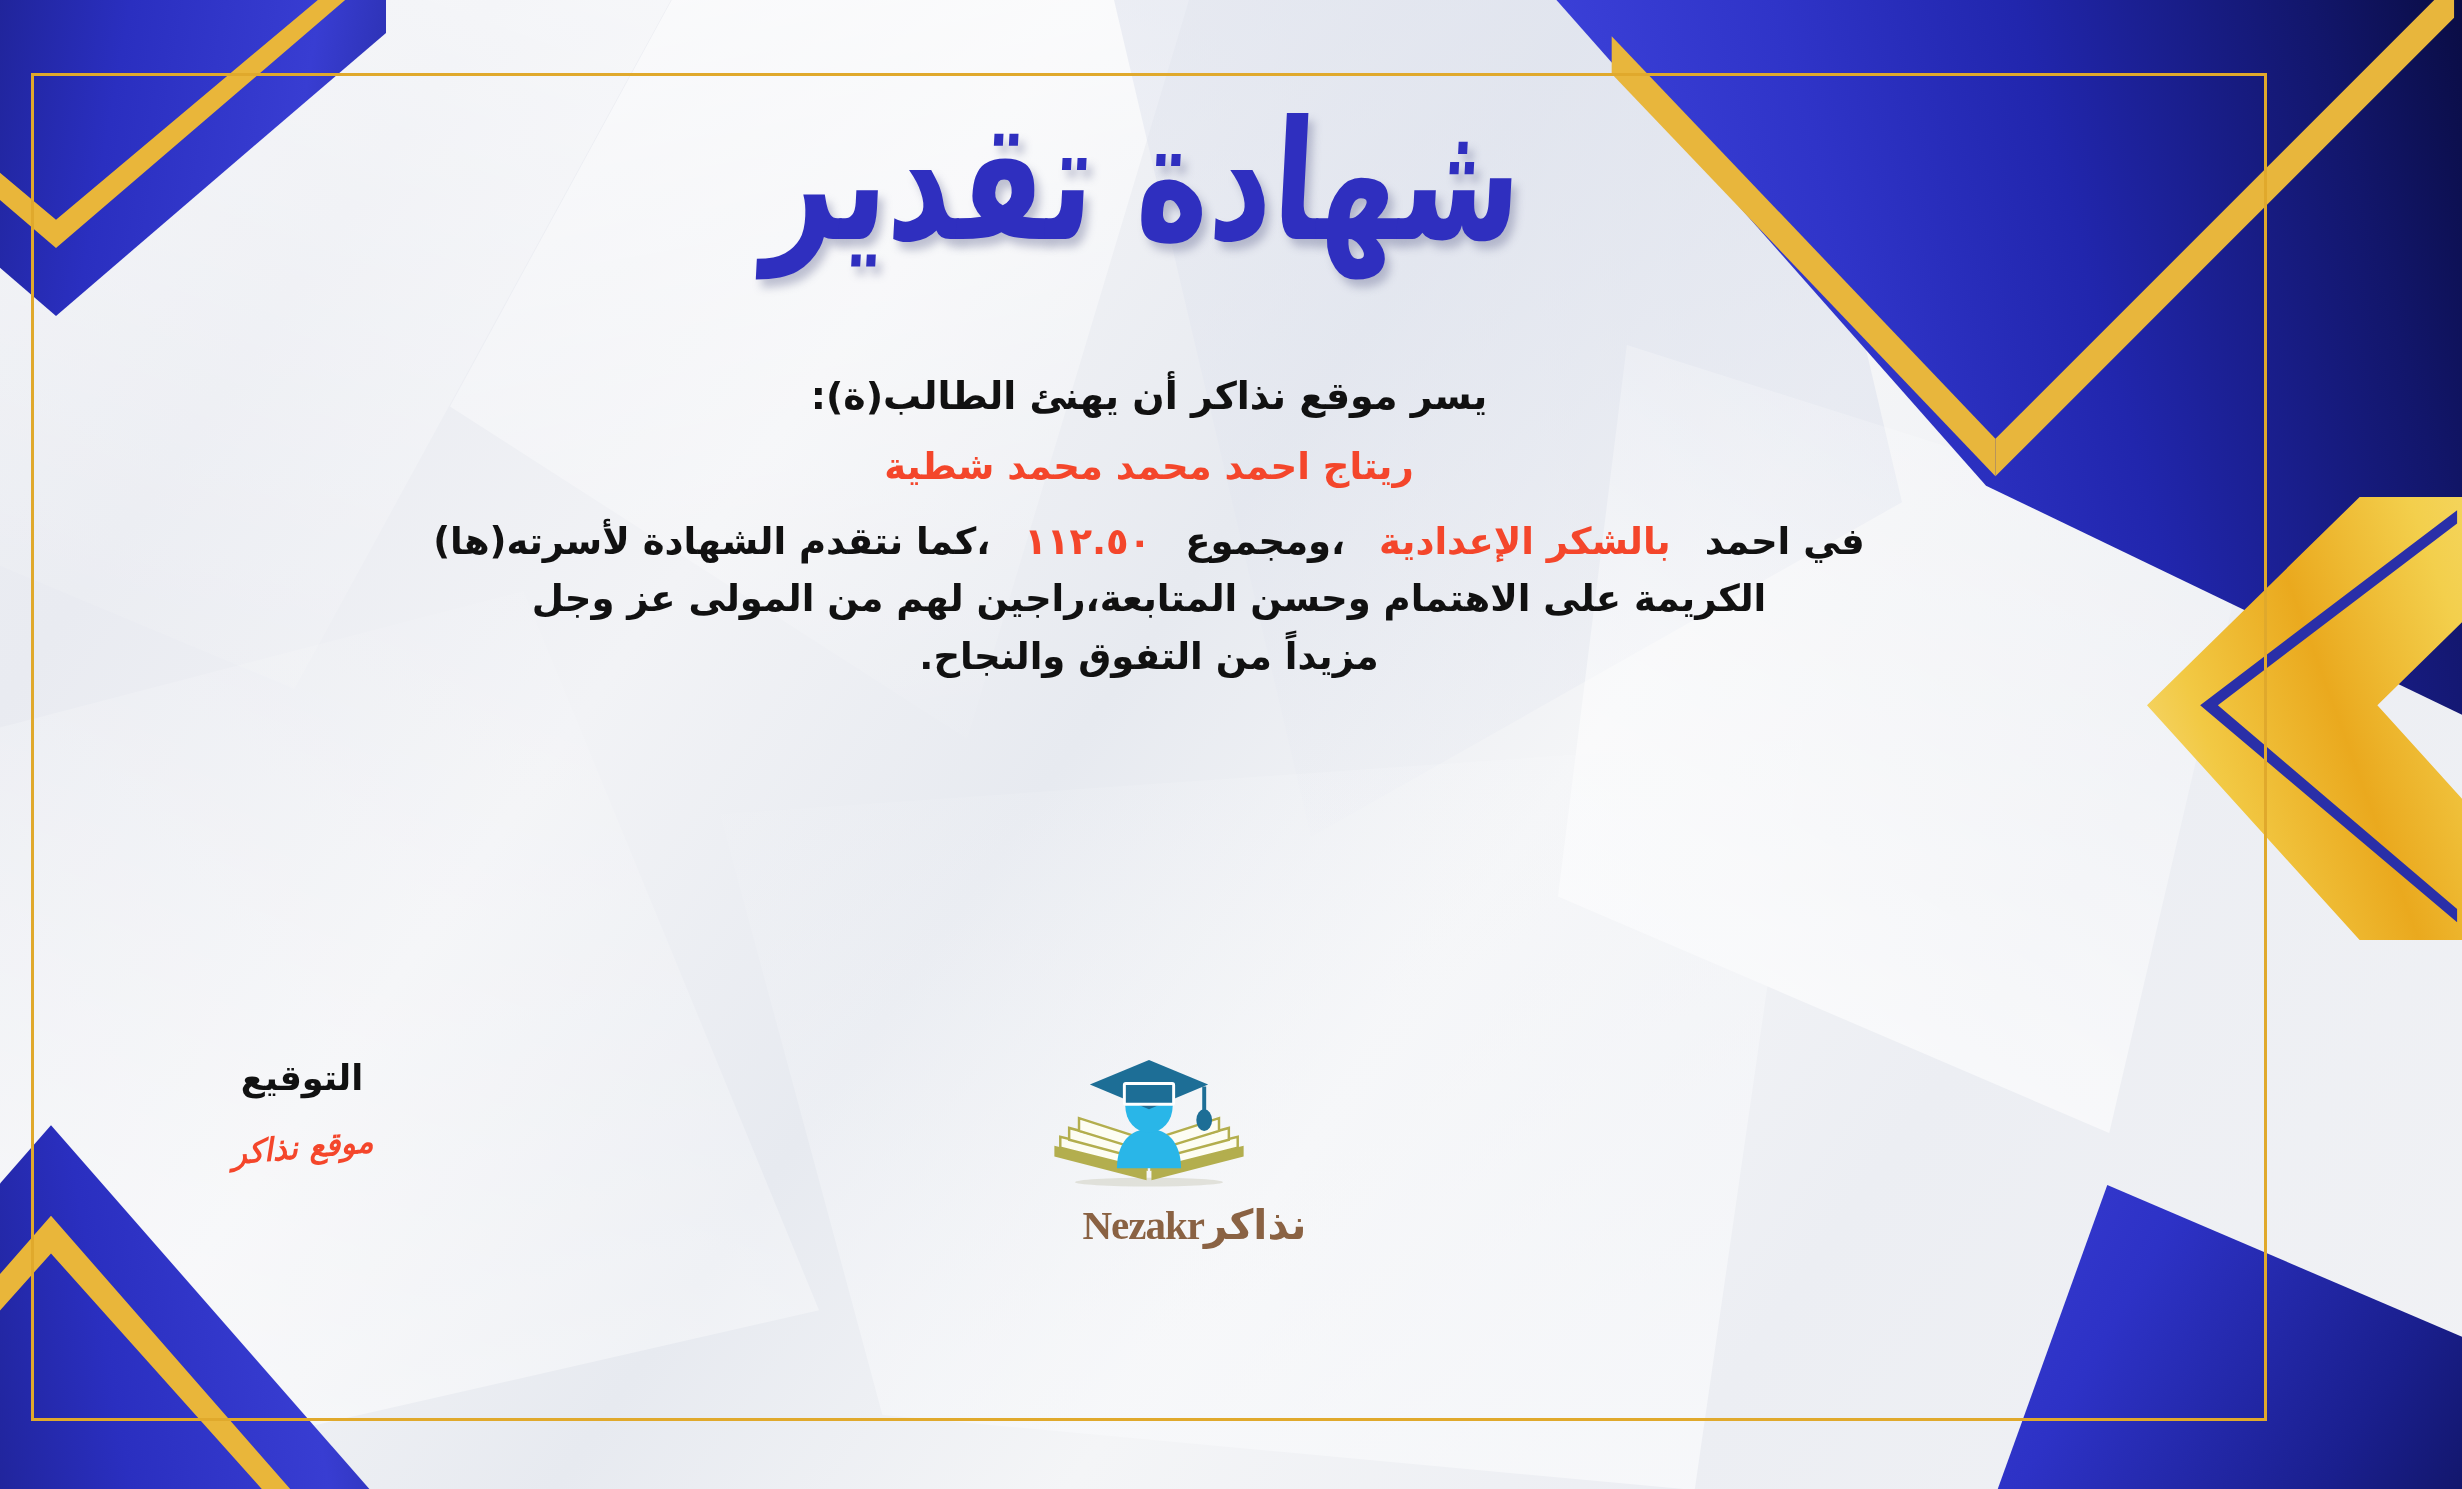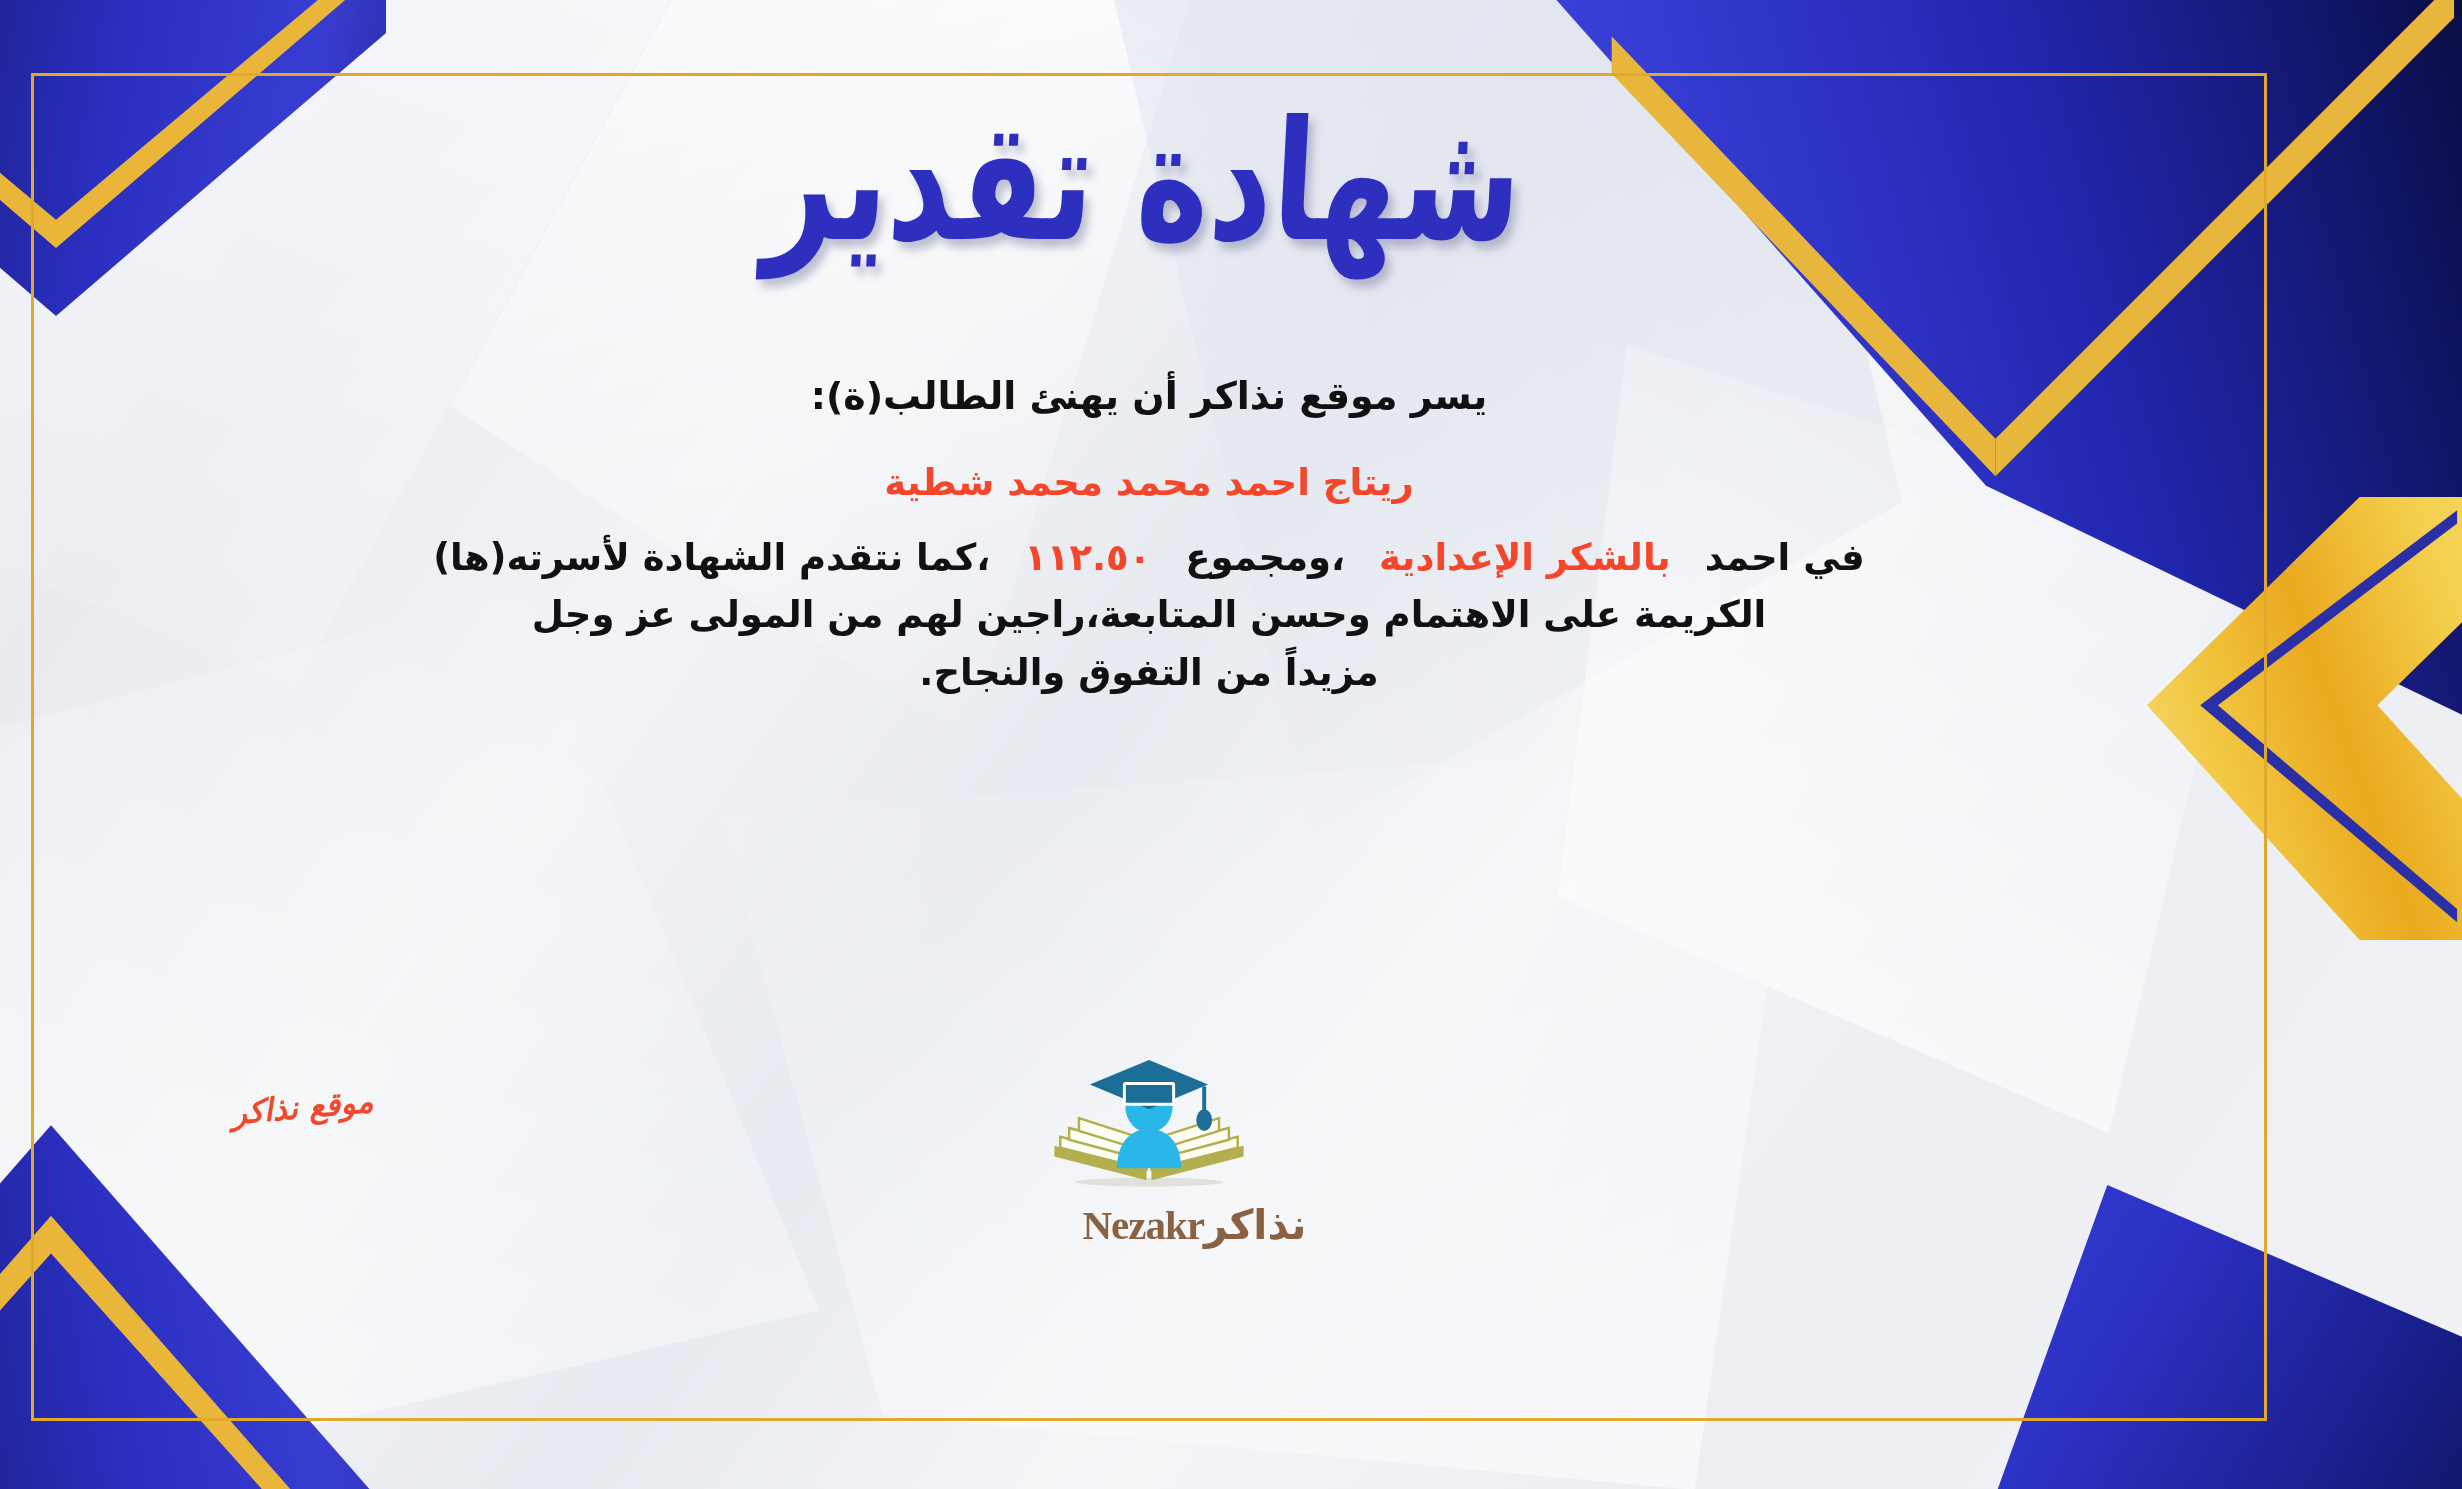--- a/index.html
+++ b/index.html
@@ -132,21 +132,21 @@
     direction:rtl;
     text-align:center;
     color:#111;
   }
   .line{
     font-size:38px;
     line-height:1.52;
     font-weight:600;
     white-space:nowrap;
   }
-  .l-intro{margin-bottom:29px;}
+  .l-intro{margin-bottom:13px;}
   .l-name{
     color:#f4462b;
     font-size:37px;
     font-weight:700;
     margin-bottom:18px;
   }
   .l-p{font-size:37px;line-height:1.55;}
   .red{color:#f4462b;font-weight:700;}
   .sp{display:inline-block;width:34px;}
   .sp-sm{display:inline-block;width:18.7px;}
@@ -237,20 +237,21 @@
       <div class="line l-p">
         <span>في احمد</span><span class="sp"></span><span class="red">بالشكر الإعدادية</span><span class="sp"></span><span>،ومجموع</span><span class="sp"></span><span class="red">١١٢.٥٠</span><span class="sp"></span><span>،كما نتقدم الشهادة لأسرته(ها)</span>
       </div>
 
       <div class="line l-p">الكريمة على الاهتمام وحسن المتابعة،راجين لهم من المولى عز وجل</div>
 
       <div class="line l-p">مزيداً من التفوق والنجاح.</div>
     </div>
 
     <div class="sig">
+      <div class="sig-label">التوقيع</div>
       <div class="sig-hand">موقع نذاكر</div>
     </div>
 
     <div class="logo">
       <svg width="207" height="148" viewBox="0 0 420 300">
 
         <ellipse cx="210" cy="266" rx="150" ry="9" fill="#d9d9d0" opacity=".75"></ellipse>
 
         <path d="M18 192 L18 214 L205 262 L205 238 Z" fill="#b3ae4e"></path>
         <path d="M30 174 L30 196 L205 240 L205 216 Z" fill="#fdfdf3" stroke="#b3ae4e" stroke-width="5"></path>

